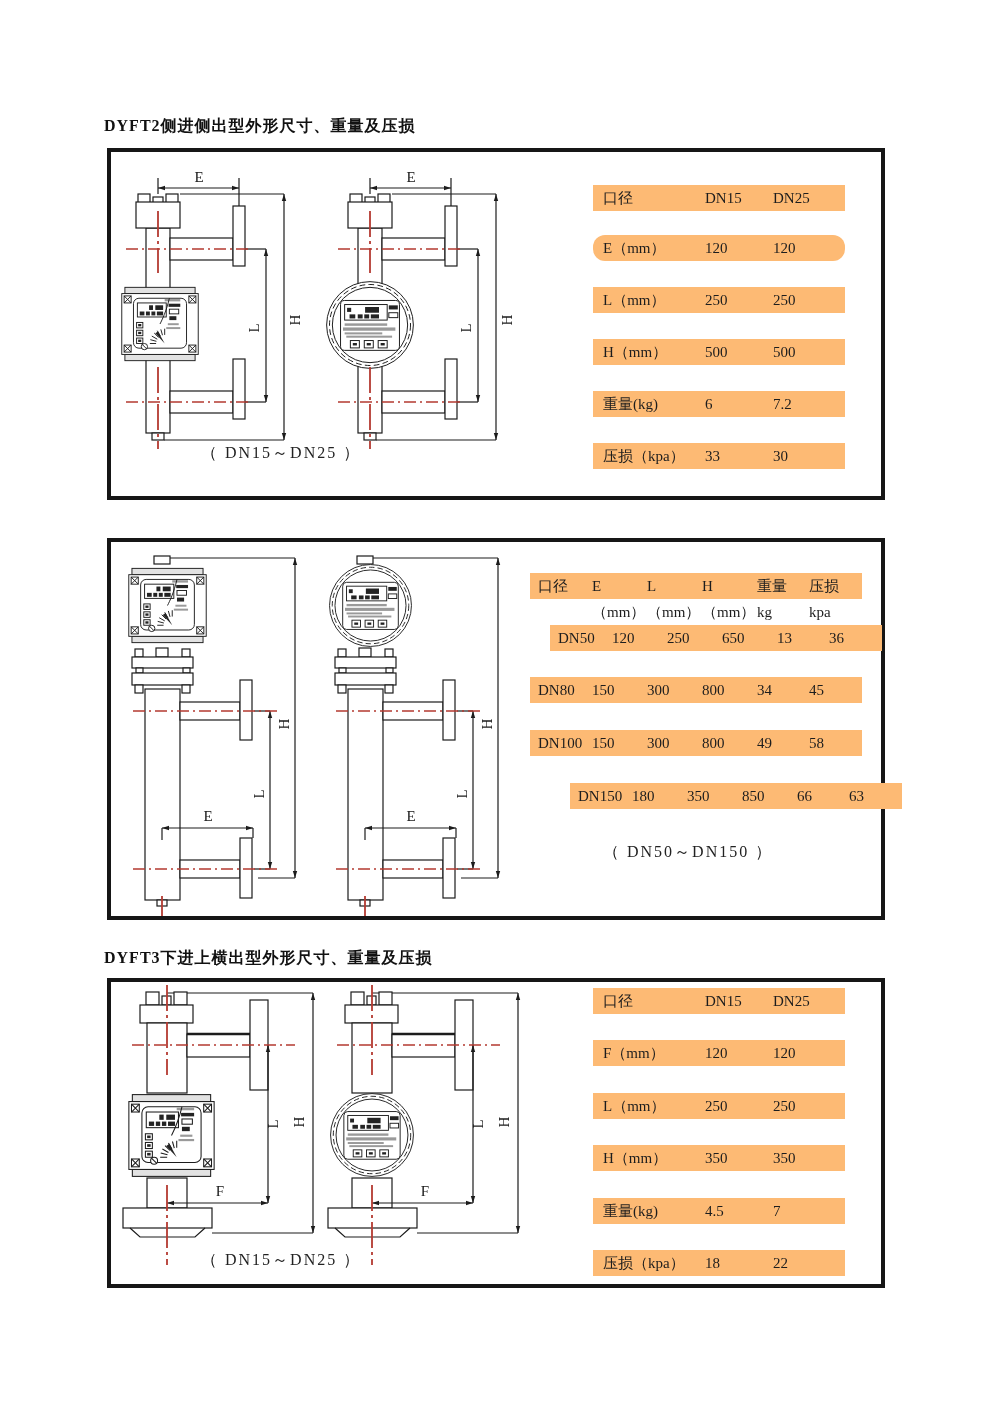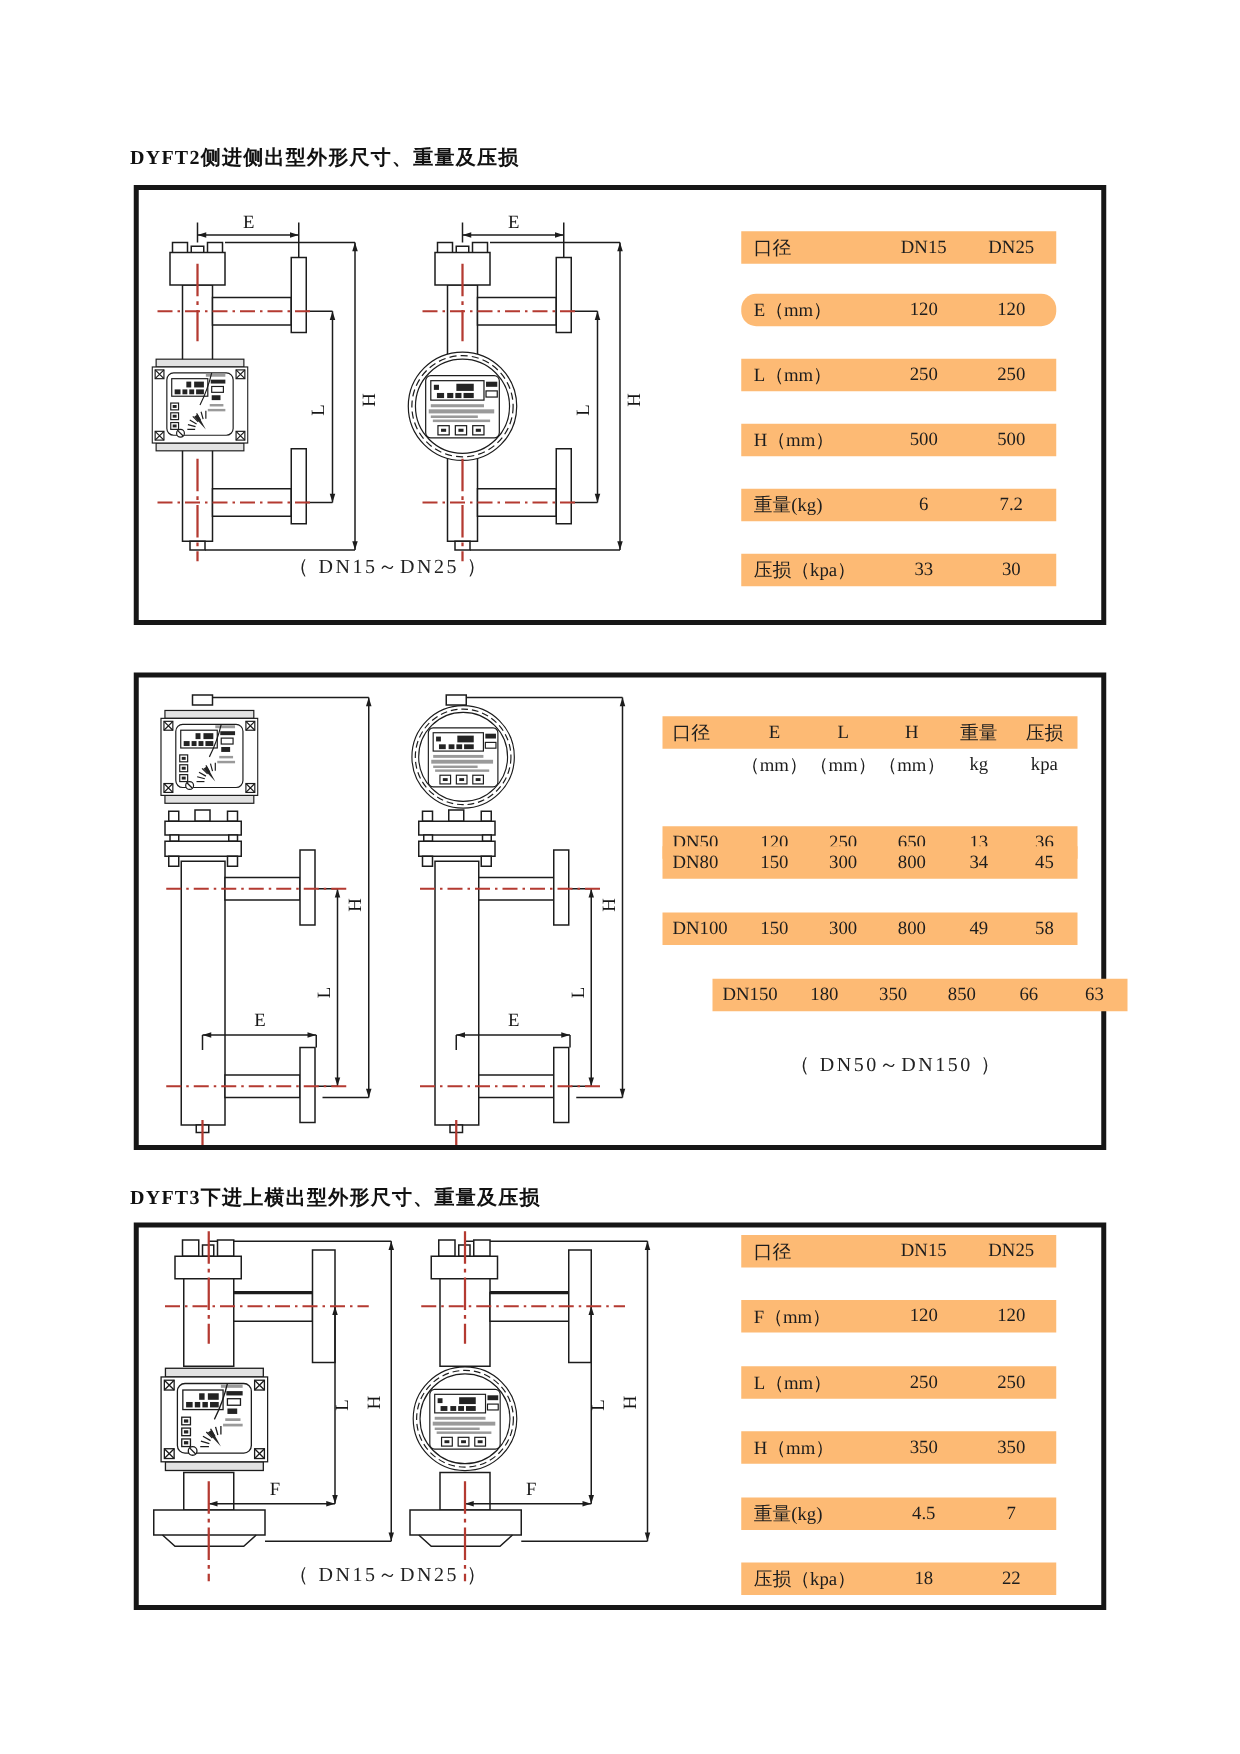--- a/index.html
+++ b/index.html
@@ -1,28 +1,28 @@
 <!DOCTYPE html>
 <html><head>
 <meta charset="utf-8">
 <style>
   html,body{margin:0;padding:0;}
   body{width:992px;height:1403px;position:relative;background:#ffffff;
        font-family:"Liberation Serif",serif;color:#1d1d1d;overflow:hidden;}
   .sec-title{position:absolute;left:104px;font-weight:bold;font-size:16px;letter-spacing:1px;color:#111;}
   .frame{position:absolute;left:107px;width:778px;border:4px solid #161616;background:#fff;box-sizing:border-box;}
   .drawing{position:absolute;}
-  .caption{position:absolute;font-size:16px;text-align:center;color:#222;letter-spacing:2px;white-space:nowrap;}
+  .caption{position:absolute;font-size:16px;color:#222;letter-spacing:2px;white-space:nowrap;}
   .trow{position:absolute;height:26px;display:grid;align-items:center;font-size:15px;color:#1d1d1d;}
   .gray{background:#fdba74;}
   .t3{width:252px;grid-template-columns:112px 68px 72px;}
   .t6{width:332px;grid-template-columns:62px 55px 55px 55px 52px 53px;}
   .lab{padding-left:10px;white-space:nowrap;}
   .lab8{padding-left:8px;white-space:nowrap;}
-  .c{text-align:center;white-space:nowrap;}
+  .c{white-space:nowrap;}
   svg{position:absolute;overflow:visible;}
   .ln{fill:none;stroke:#1c1c1c;stroke-width:1.2;}
   .thk{fill:none;stroke:#1c1c1c;stroke-width:2.6;}
   .fw{fill:#ffffff;stroke:#1c1c1c;stroke-width:1.2;}
   .cap{fill:#e2e2e2;stroke:#1c1c1c;stroke-width:1.2;}
   .dk{fill:#232323;}
   .gtxt{fill:#9a9a9a;}
   .ar{fill:#1c1c1c;}
   .red{fill:none;stroke:#b43a31;stroke-width:1.5;stroke-dasharray:12 4 2 4;}
   .redv{fill:none;stroke:#b43a31;stroke-width:1.8;stroke-dasharray:26 4 3 4;}
@@ -308,21 +308,21 @@
     <span class="c">压损</span>
   </div>
   <div class="trow t6" style="left:419px;top:57px;">
     <span class="lab8"></span>
     <span class="c">（mm）</span>
     <span class="c">（mm）</span>
     <span class="c">（mm）</span>
     <span class="c">kg</span>
     <span class="c">kpa</span>
   </div>
-  <div class="trow t6 gray" style="left:419px;top:83px;margin-top:36px;">
+  <div class="trow t6 gray" style="left:439px;top:83px;">
     <span class="lab8">DN50</span>
     <span class="c">120</span>
     <span class="c">250</span>
     <span class="c">650</span>
     <span class="c">13</span>
     <span class="c">36</span>
   </div>
   <div class="trow t6 gray" style="left:419px;top:135px;">
     <span class="lab8">DN80</span>
     <span class="c">150</span>

